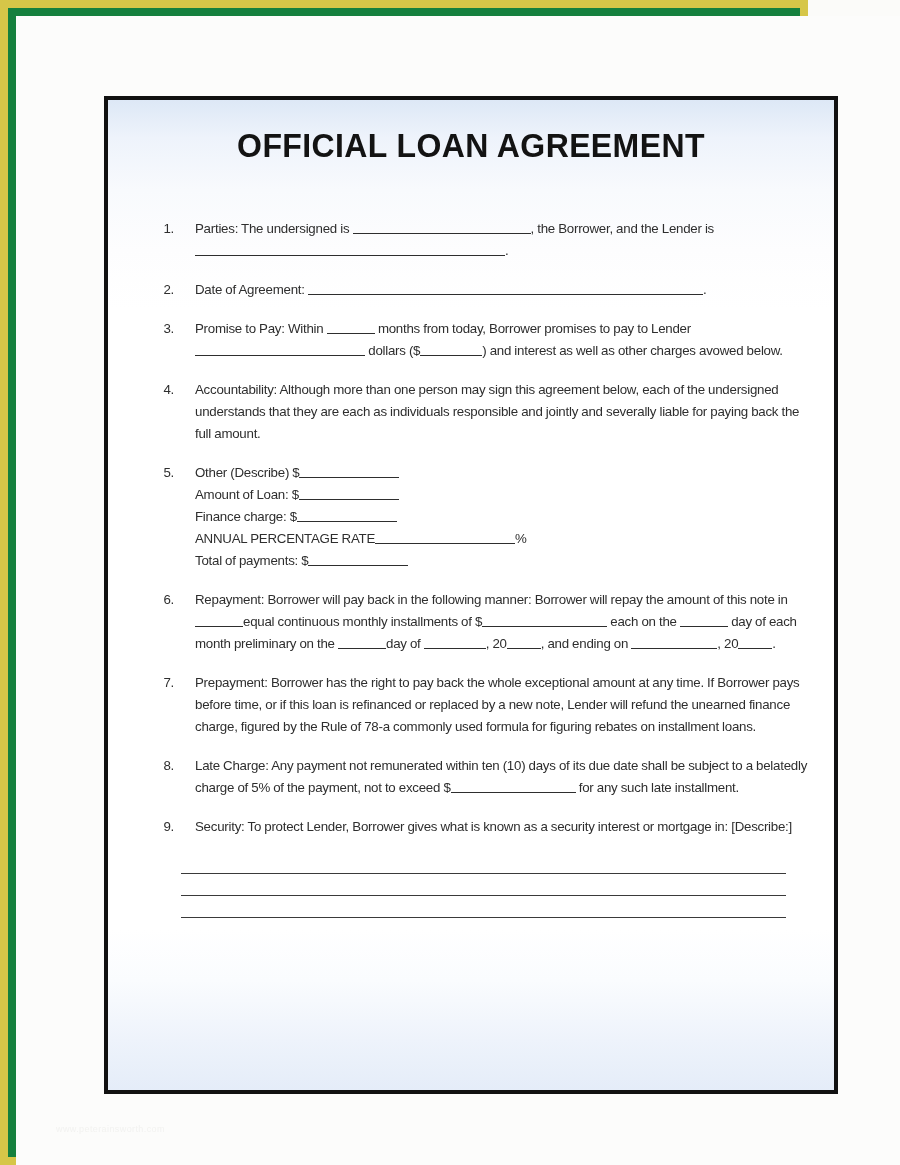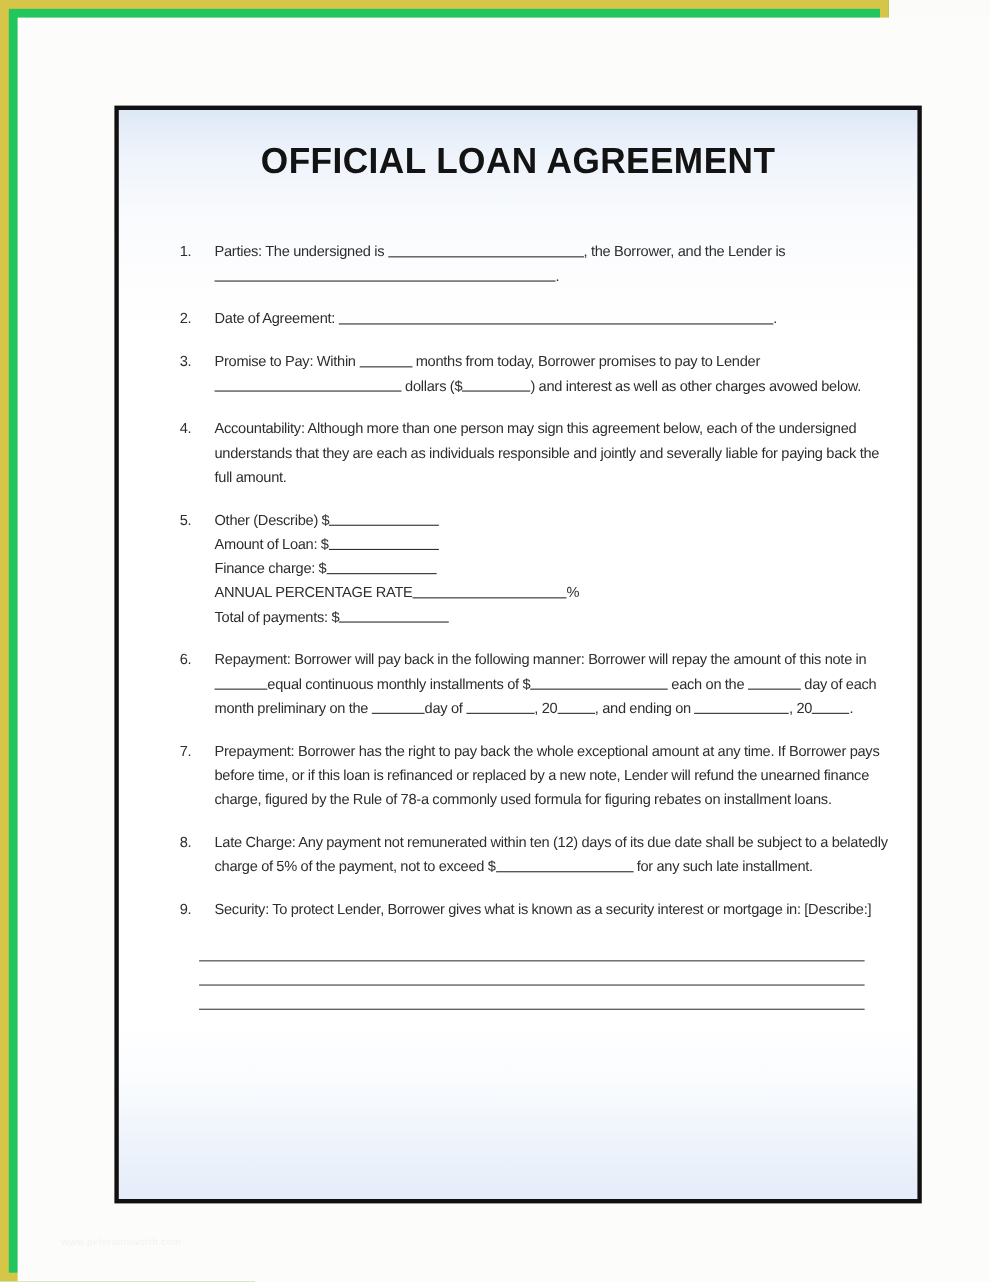--- a/index.html
+++ b/index.html
@@ -15,21 +15,21 @@
     position: relative;
   }
 
   
   #outer-frame {
     position: absolute;
     left: 0; top: 0;
     width: 808px; height: 1165px;
     border: 8px solid #d6c648;
     box-sizing: border-box;
-    background: #22c55e;
+    background: #15803d;
   }
 
   
   #page-sheet {
     position: absolute;
     left: 8px; top: 8px;
     width: 884px;
     height: 1149px;
     background: #fcfcfb;
   }
@@ -200,21 +200,21 @@
           <span class="clause-body"><span>Repayment: Borrower will pay back in the following manner: Borrower will repay the amount of this note in </span><span class="blank b-sm"></span><span>equal continuous monthly installments of $</span><span class="blank b-xxl"></span><span> each on the </span><span class="blank b-sm"></span><span> day of each month preliminary on the </span><span class="blank b-sm"></span><span>day of </span><span class="blank b-md"></span><span>, 20</span><span class="blank b-xs"></span><span>, and ending on </span><span class="blank b-lg"></span><span>, 20</span><span class="blank b-xs"></span><span>.</span></span>
         </li>
 
         <li class="clause">
           <span class="clause-num">7.</span>
           <span class="clause-body">Prepayment: Borrower has the right to pay back the whole exceptional amount at any time. If Borrower pays before time, or if this loan is refinanced or replaced by a new note, Lender will refund the unearned finance charge, figured by the Rule of 78-a commonly used formula for figuring rebates on installment loans.</span>
         </li>
 
         <li class="clause">
           <span class="clause-num">8.</span>
-          <span class="clause-body"><span>Late Charge: Any payment not remunerated within ten (12) days of its due date shall be subject to a belatedly charge of 5% of the payment, not to exceed $</span><span class="blank b-xxl"></span><span> for any such late installment.</span></span>
+          <span class="clause-body"><span>Late Charge: Any payment not remunerated within ten (10) days of its due date shall be subject to a belatedly charge of 5% of the payment, not to exceed $</span><span class="blank b-xxl"></span><span> for any such late installment.</span></span>
         </li>
 
         <li class="clause">
           <span class="clause-num">9.</span>
           <span class="clause-body">Security: To protect Lender, Borrower gives what is known as a security interest or mortgage in: [Describe:]</span>
           <div class="answer-lines">
             <div class="answer-line"></div>
             <div class="answer-line"></div>
             <div class="answer-line"></div>
           </div>

